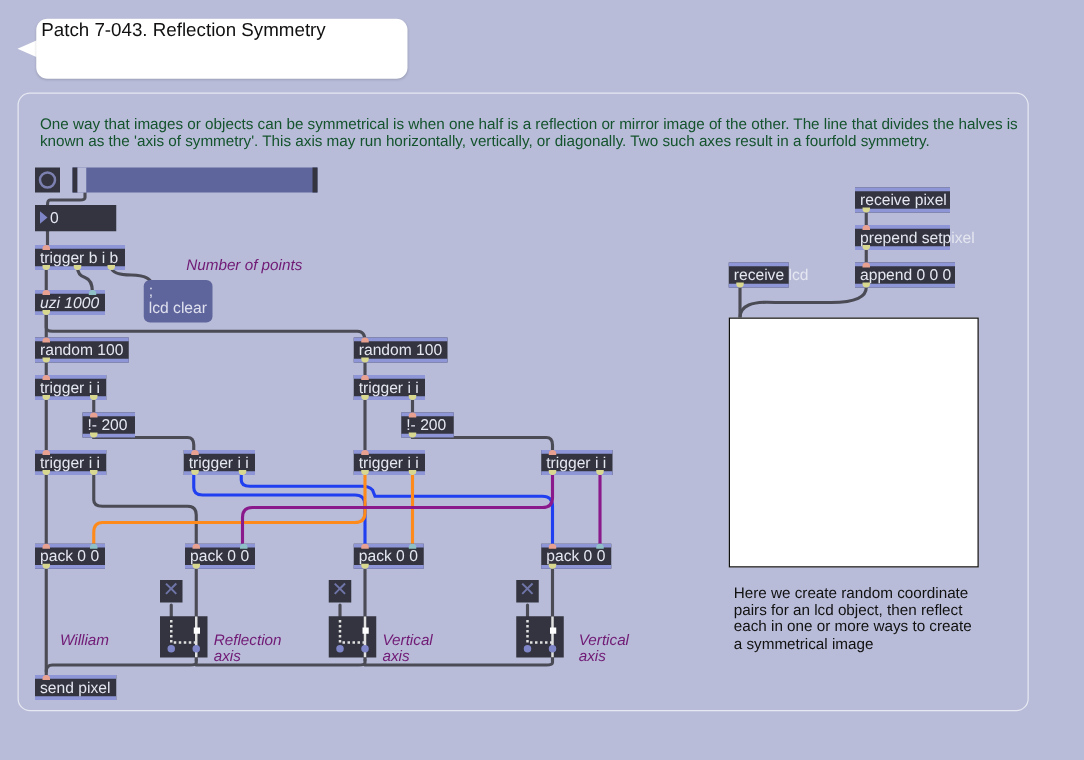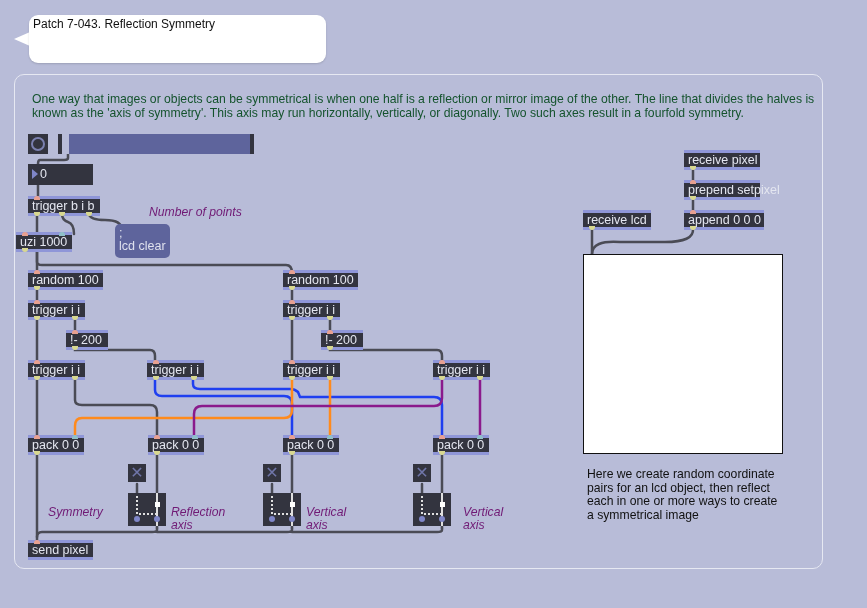--- a/index.html
+++ b/index.html
@@ -6,21 +6,21 @@
   html, body { width: 867px; height: 608px; overflow: hidden; }
   body {
     background: #b8bcd8;
     font-family: "Liberation Sans", sans-serif;
     position: relative;
   }
   .bubble {
     position: absolute; left: 29px; top: 15px; width: 297px; height: 48px;
     background: #fff; border-radius: 9px;
     padding: 3px 0 0 4px;
-    font-size: 12px; line-height: 13.3px; color: #111;
+    font-size: 15px; line-height: 13.3px; color: #111;
     box-shadow: 0 1px 2px rgba(0,0,0,0.15);
   }
   .bubble-tail {
     position: absolute; left: 14px; top: 32px; width: 0; height: 0;
     border-top: 7px solid transparent; border-bottom: 7px solid transparent;
     border-right: 16px solid #fff;
   }
   .bubble div { white-space: nowrap; }
   .panel {
     position: absolute; left: 14px; top: 74px; width: 809px; height: 495px;
@@ -165,21 +165,21 @@
   <span>0</span>
 </div>
 <div class="label-it" style="left:149px; top:167px;">Number of points</div>
 
 <div class="obj" style="left:28px; top:196px; width:72px;">
   <span class="inlet" style="left:6px;"></span>
   <span>trigger b i b</span>
   <span class="outlet" style="left:6px;"></span><span class="outlet" style="left:31px;"></span><span class="outlet" style="left:58px;"></span>
 </div>
 
-<div class="obj" style="left:16px; top:232px; width:56px;">
+<div class="obj" style="left:28px; top:232px; width:56px;font-style:italic;">
   <span class="inlet" style="left:6px;"></span><span class="inlet cold" style="left:43px;"></span>
   <span>uzi 1000</span>
   <span class="outlet" style="left:6px;"></span>
 </div>
 
 <div class="msg">
   <div>;</div>
   <div style="line-height:14px;">lcd clear</div>
 </div>
 
@@ -251,21 +251,21 @@
   <span class="inlet" style="left:6px;"></span><span class="inlet cold" style="left:44px;"></span>
   <span>pack 0 0</span>
   <span class="outlet" style="left:6px;"></span>
 </div>
 <div class="obj" style="left:433px; top:435px; width:56px;">
   <span class="inlet" style="left:6px;"></span><span class="inlet cold" style="left:44px;"></span>
   <span>pack 0 0</span>
   <span class="outlet" style="left:6px;"></span>
 </div>
 
-<div class="label-it" style="left:48px; top:467px;">Symmetry</div>
+<div class="label-it" style="left:48px; top:467px;">William</div>
 <div class="label-it" style="left:171px; top:467px;">
   <div>Reflection</div>
   <div>axis</div>
 </div>
 <div class="label-it" style="left:306px; top:467px;">
   <div>Vertical</div>
   <div>axis</div>
 </div>
 <div class="label-it" style="left:463px; top:467px;">
   <div>Vertical</div>
@@ -316,19 +316,19 @@
 <div class="obj" style="left:684px; top:180px; width:76px;">
   <span class="inlet" style="left:6px;"></span>
   <span>prepend setpixel</span>
   <span class="outlet" style="left:6px;"></span>
 </div>
 <div class="obj" style="left:684px; top:210px; width:80px;">
   <span class="inlet" style="left:6px;"></span>
   <span>append 0 0 0</span>
   <span class="outlet" style="left:6px;"></span>
 </div>
-<div class="obj" style="left:583px; top:210px; width:68px;">
+<div class="obj" style="left:583px; top:210px; width:48px;">
   <span>receive lcd</span>
   <span class="outlet" style="left:6px;"></span>
 </div>
 
 <div class="lcd"></div>
 <div class="note">Here we create random coordinate pairs for an lcd object, then reflect each in one or more ways to create a symmetrical image</div>
 
 </body></html>

